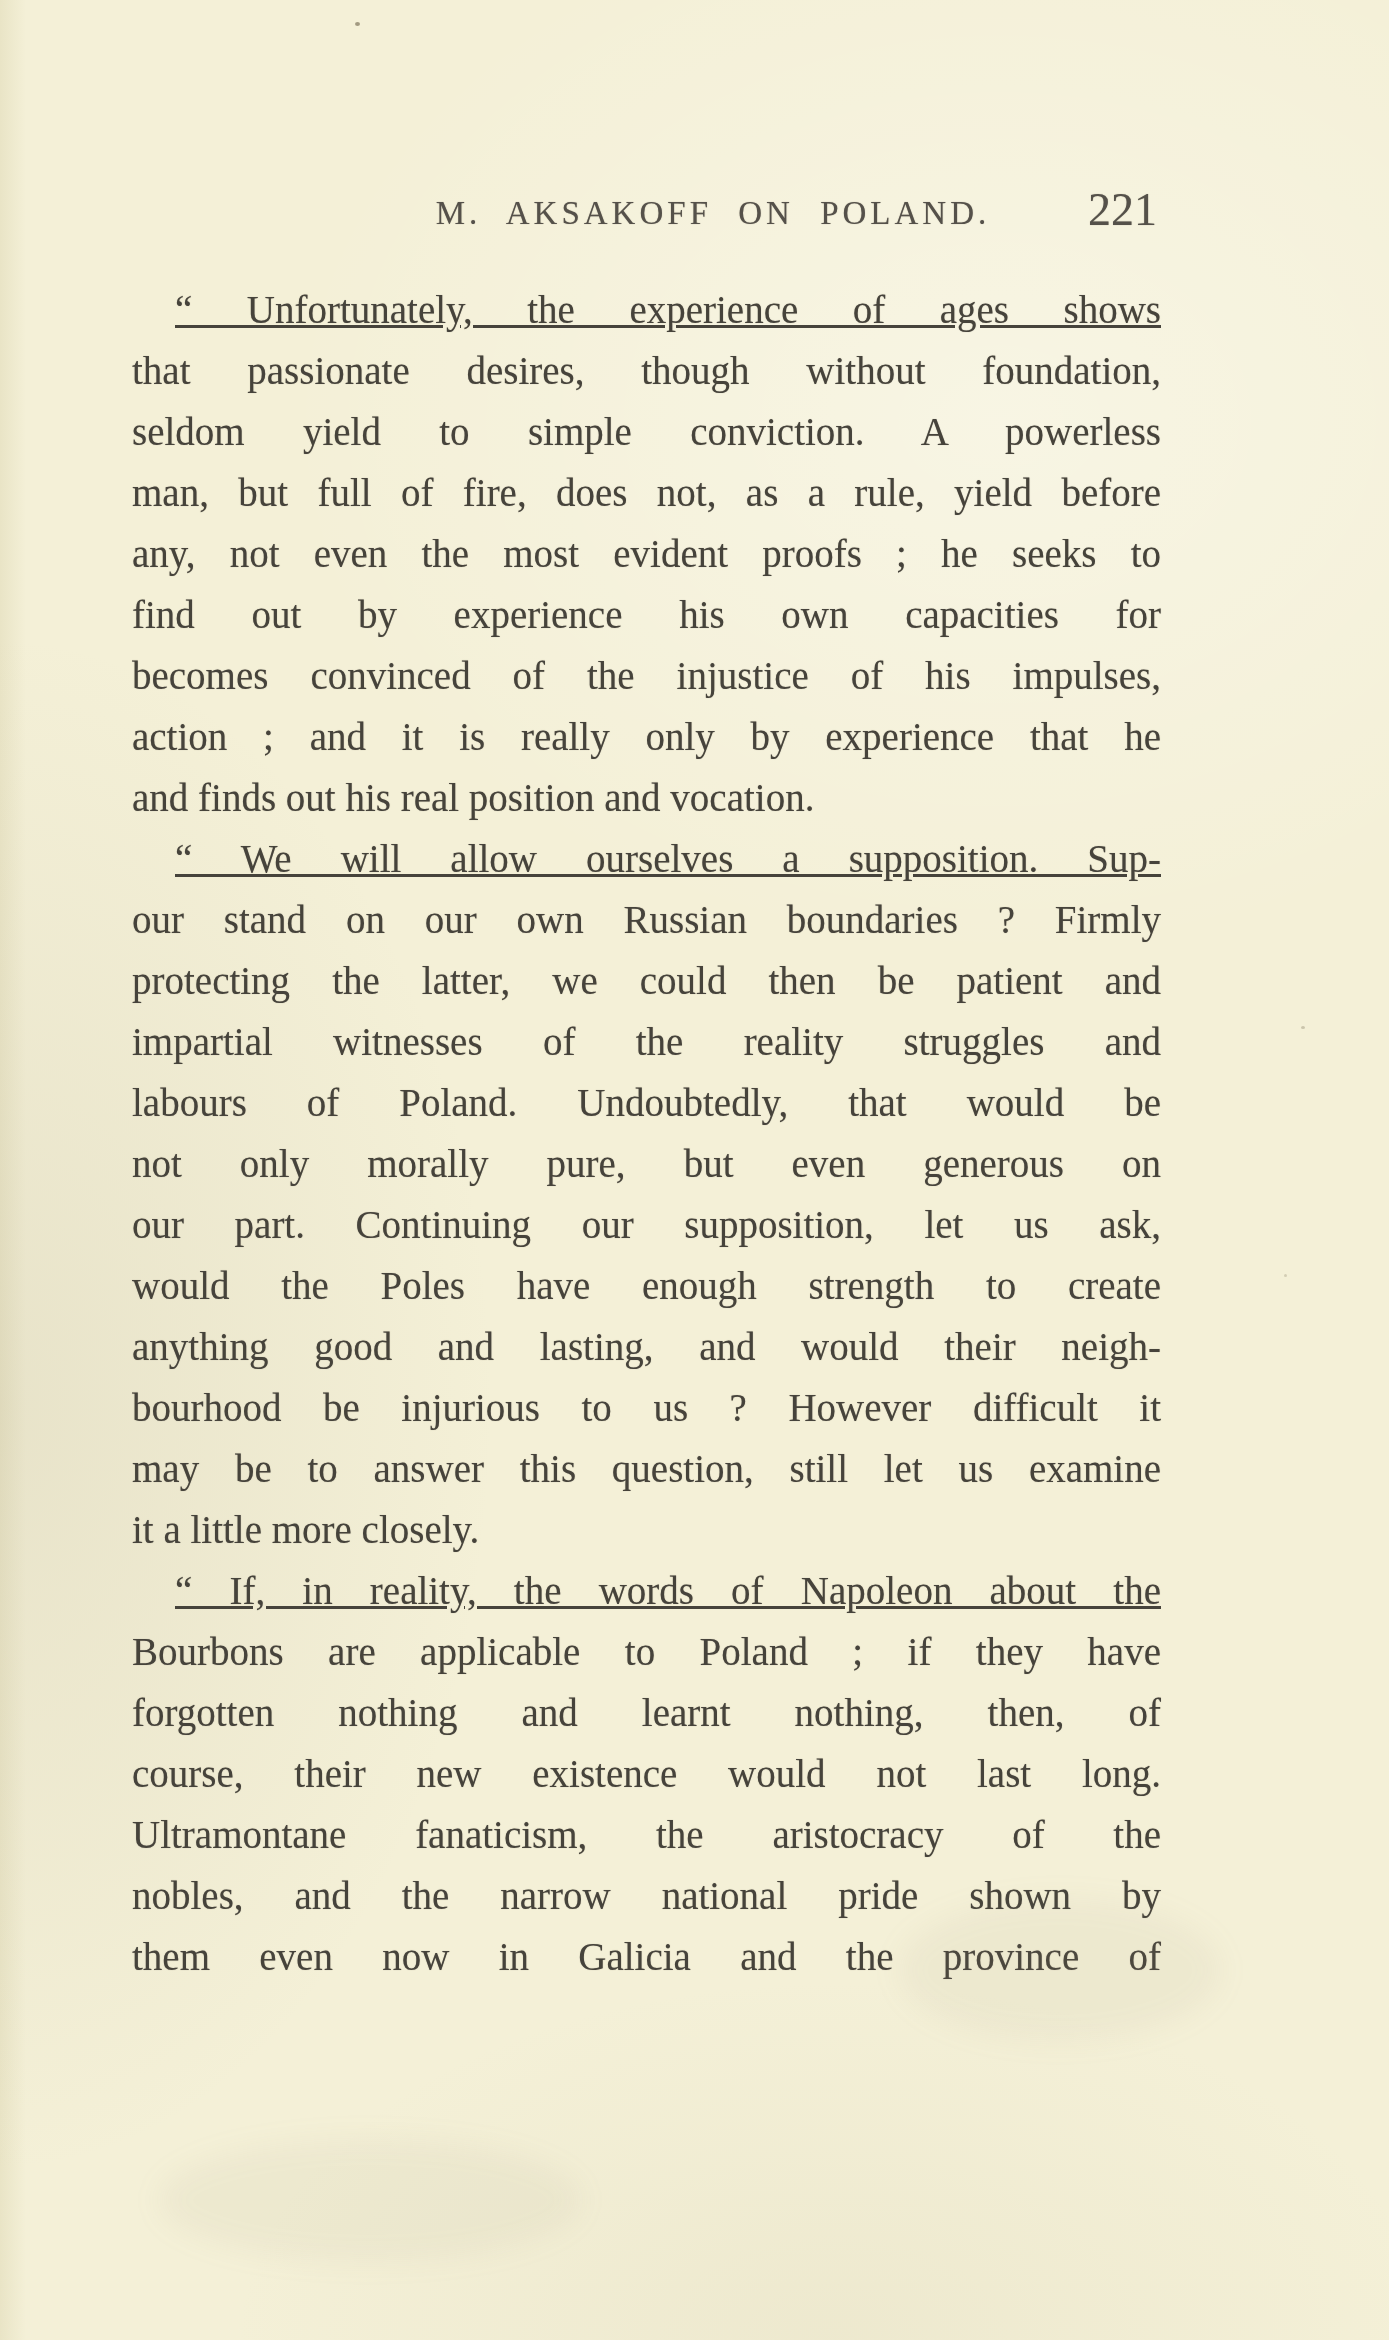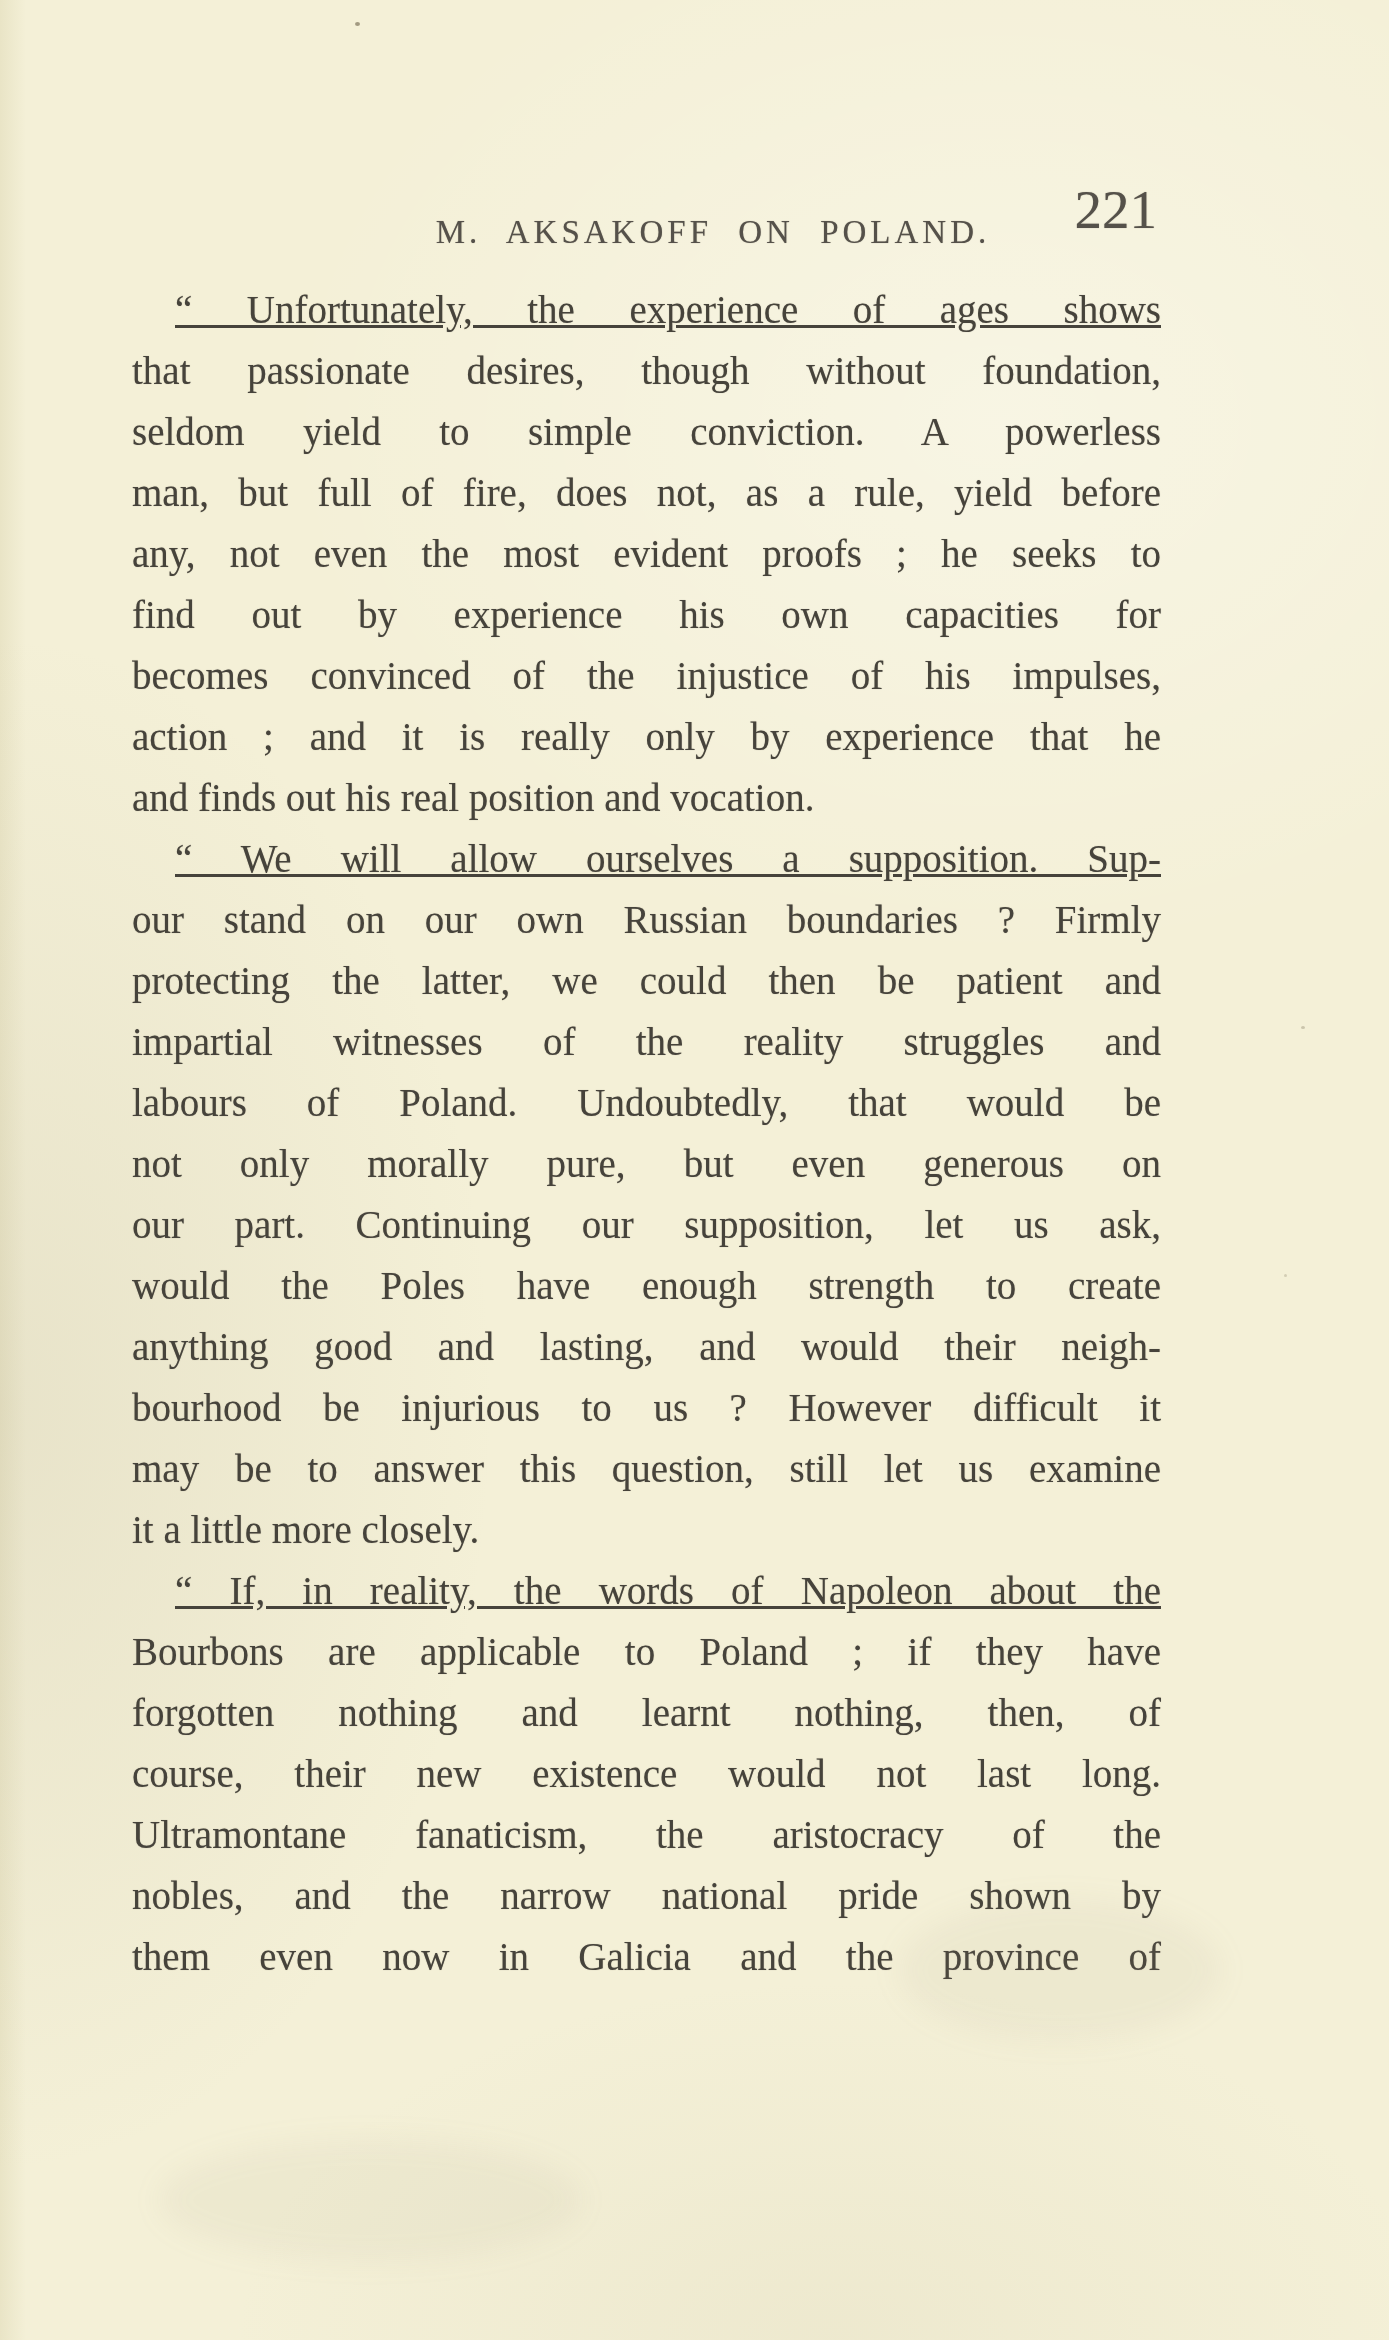--- a/index.html
+++ b/index.html
@@ -19,29 +19,29 @@
     background:
       radial-gradient(ellipse 1200px 900px at 72% 18%, rgba(255,255,252,0.35), rgba(255,255,252,0) 60%),
       radial-gradient(ellipse 900px 1400px at 0% 60%, rgba(176,168,138,0.18), rgba(176,168,138,0) 55%),
       radial-gradient(ellipse 1000px 600px at 60% 100%, rgba(200,192,158,0.15), rgba(200,192,158,0) 60%),
       linear-gradient(90deg, var(--paper-edge) 0px, var(--paper) 26px),
       var(--paper);
     color:var(--ink);
   }
   
   .running-title{
-    position:absolute;top:212px;left:713px;transform:translateX(-50%);
+    position:absolute;top:193px;left:713px;transform:translateX(-50%);
     font-size:33px;line-height:40px;white-space:nowrap;
     letter-spacing:4px;word-spacing:14px;
     color:var(--ink-soft);
     text-shadow:0 0 1px rgba(70,64,52,0.45);
   }
   .page-number{
     position:absolute;top:186px;right:232px;
-    font-size:55px;line-height:48px;
+    font-size:46px;line-height:48px;
     color:var(--ink-soft);
     text-shadow:0 0 1px rgba(70,64,52,0.45);
   }
   
   .text-block{
     position:absolute;left:132px;top:279px;width:1029px;
   }
   .line{
     height:61px;line-height:61px;font-size:39px;
     color:var(--ink);

